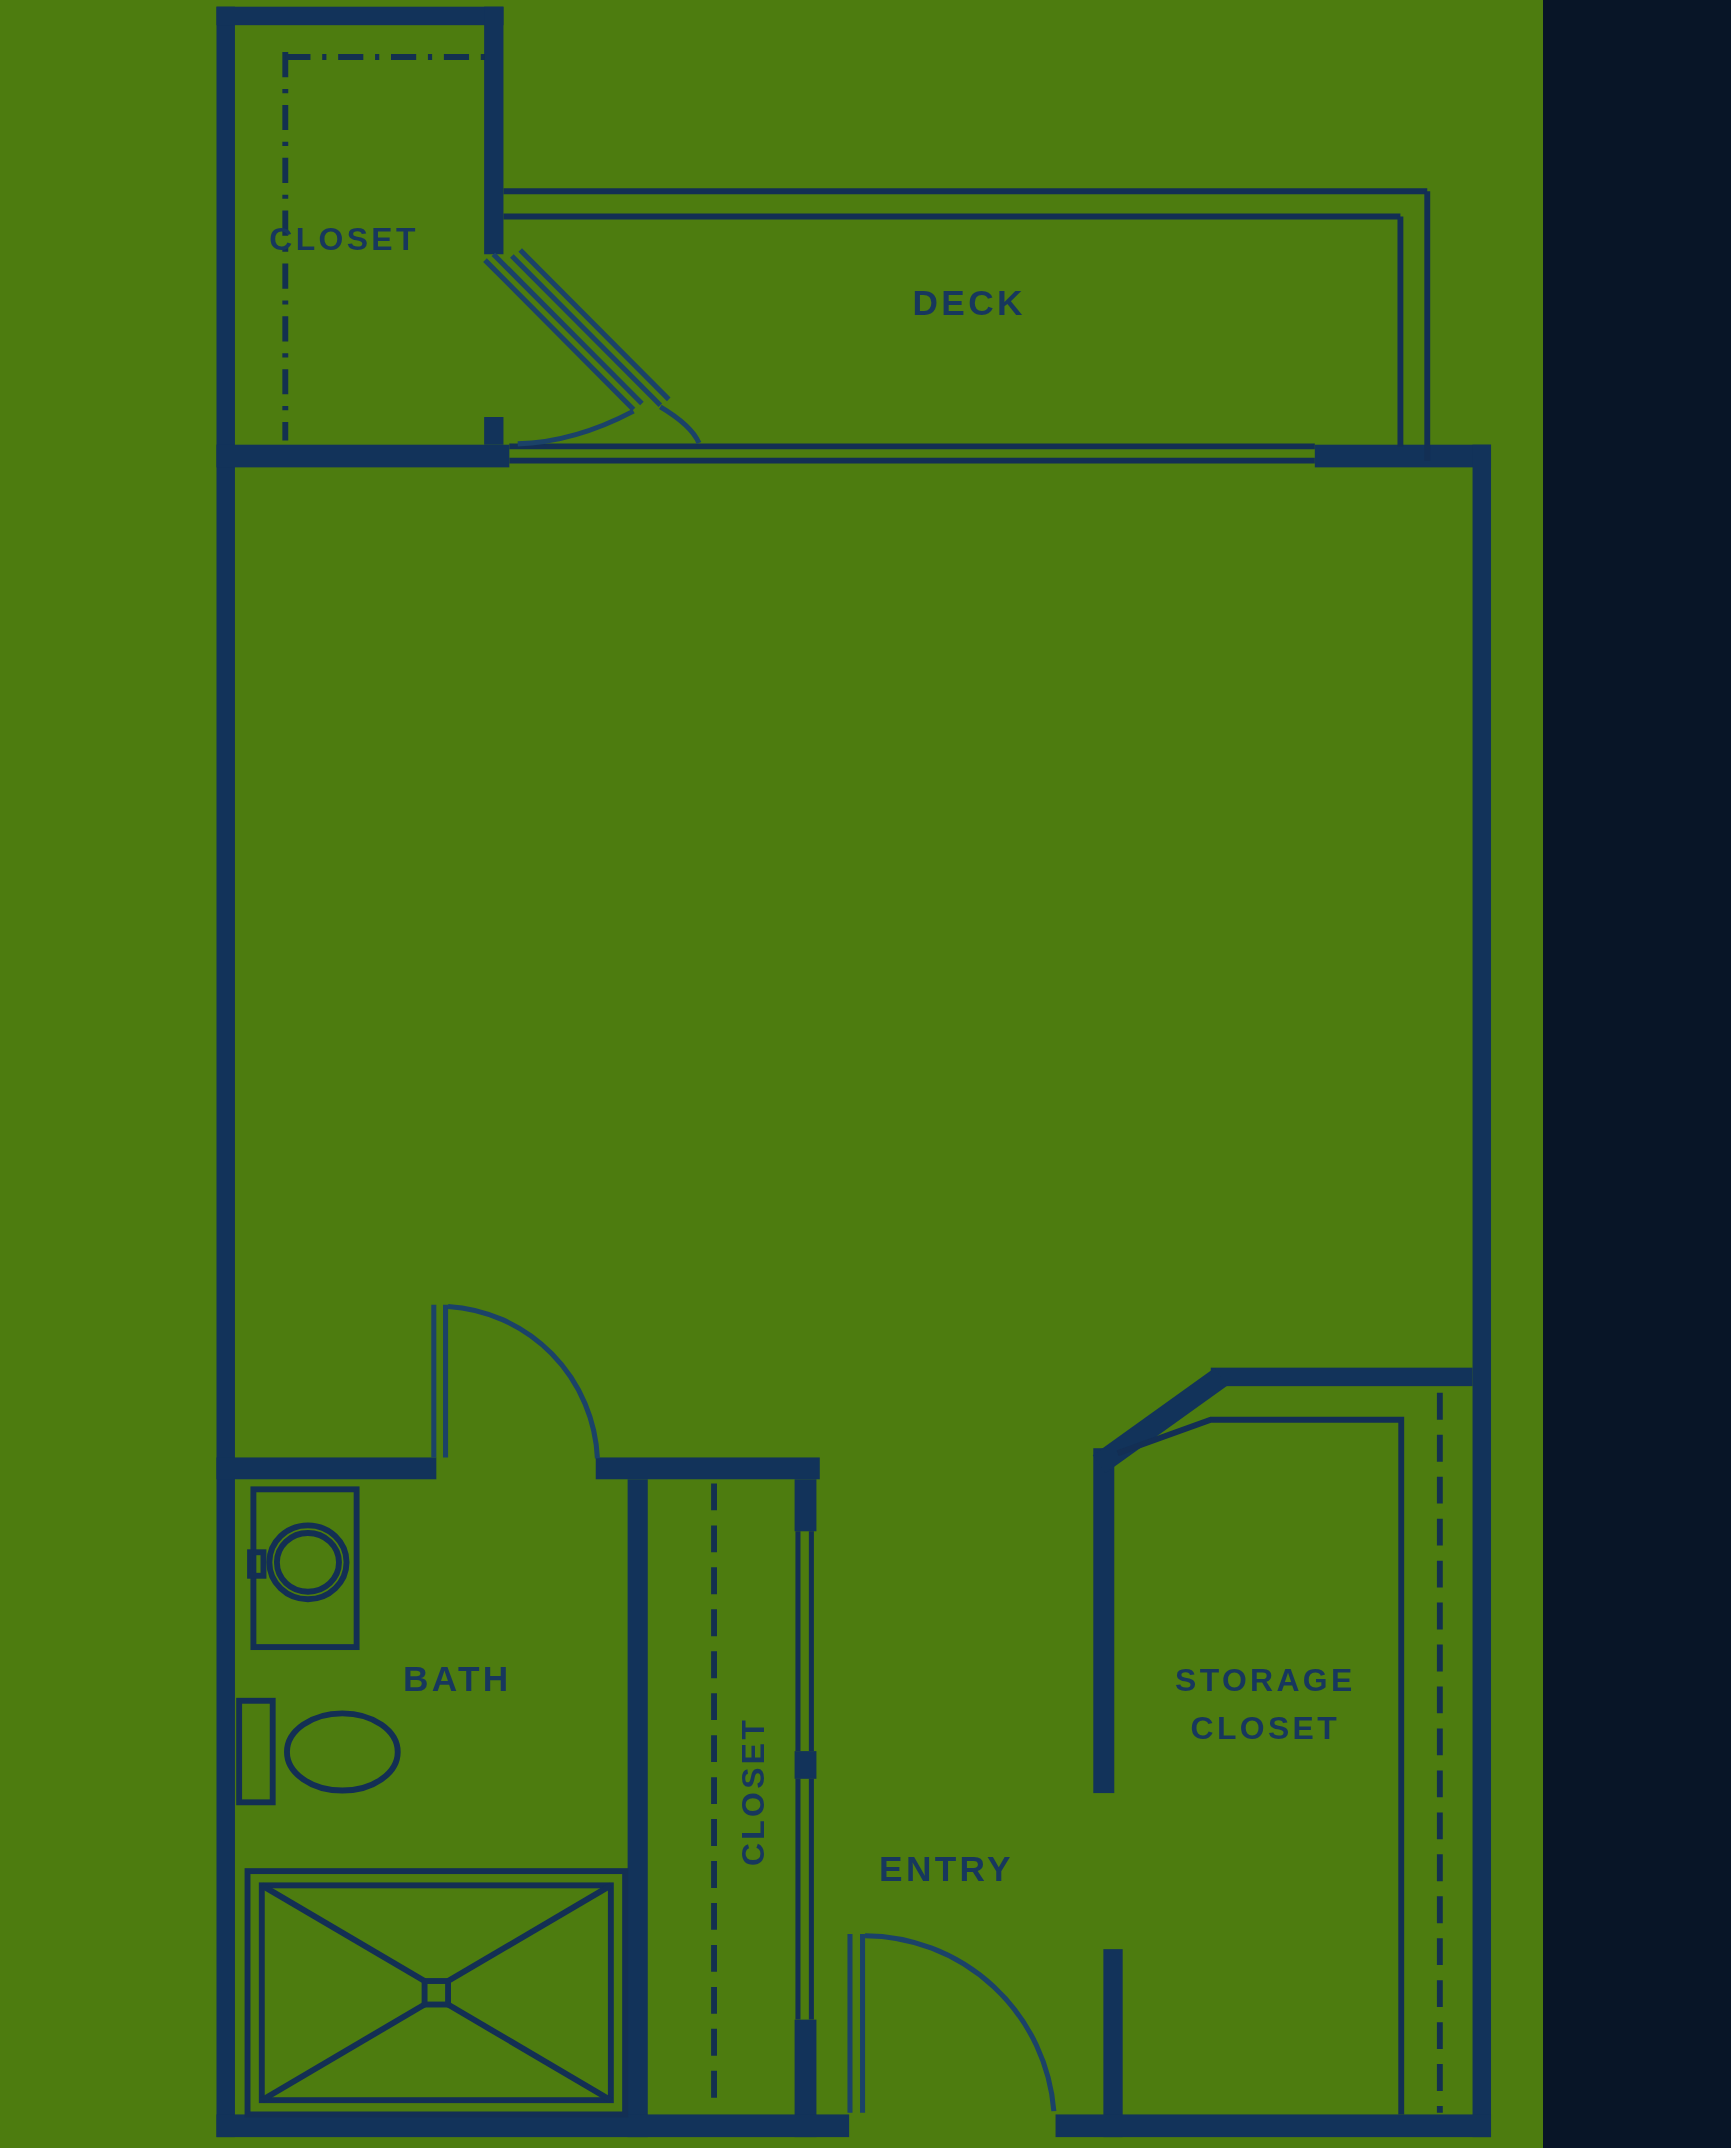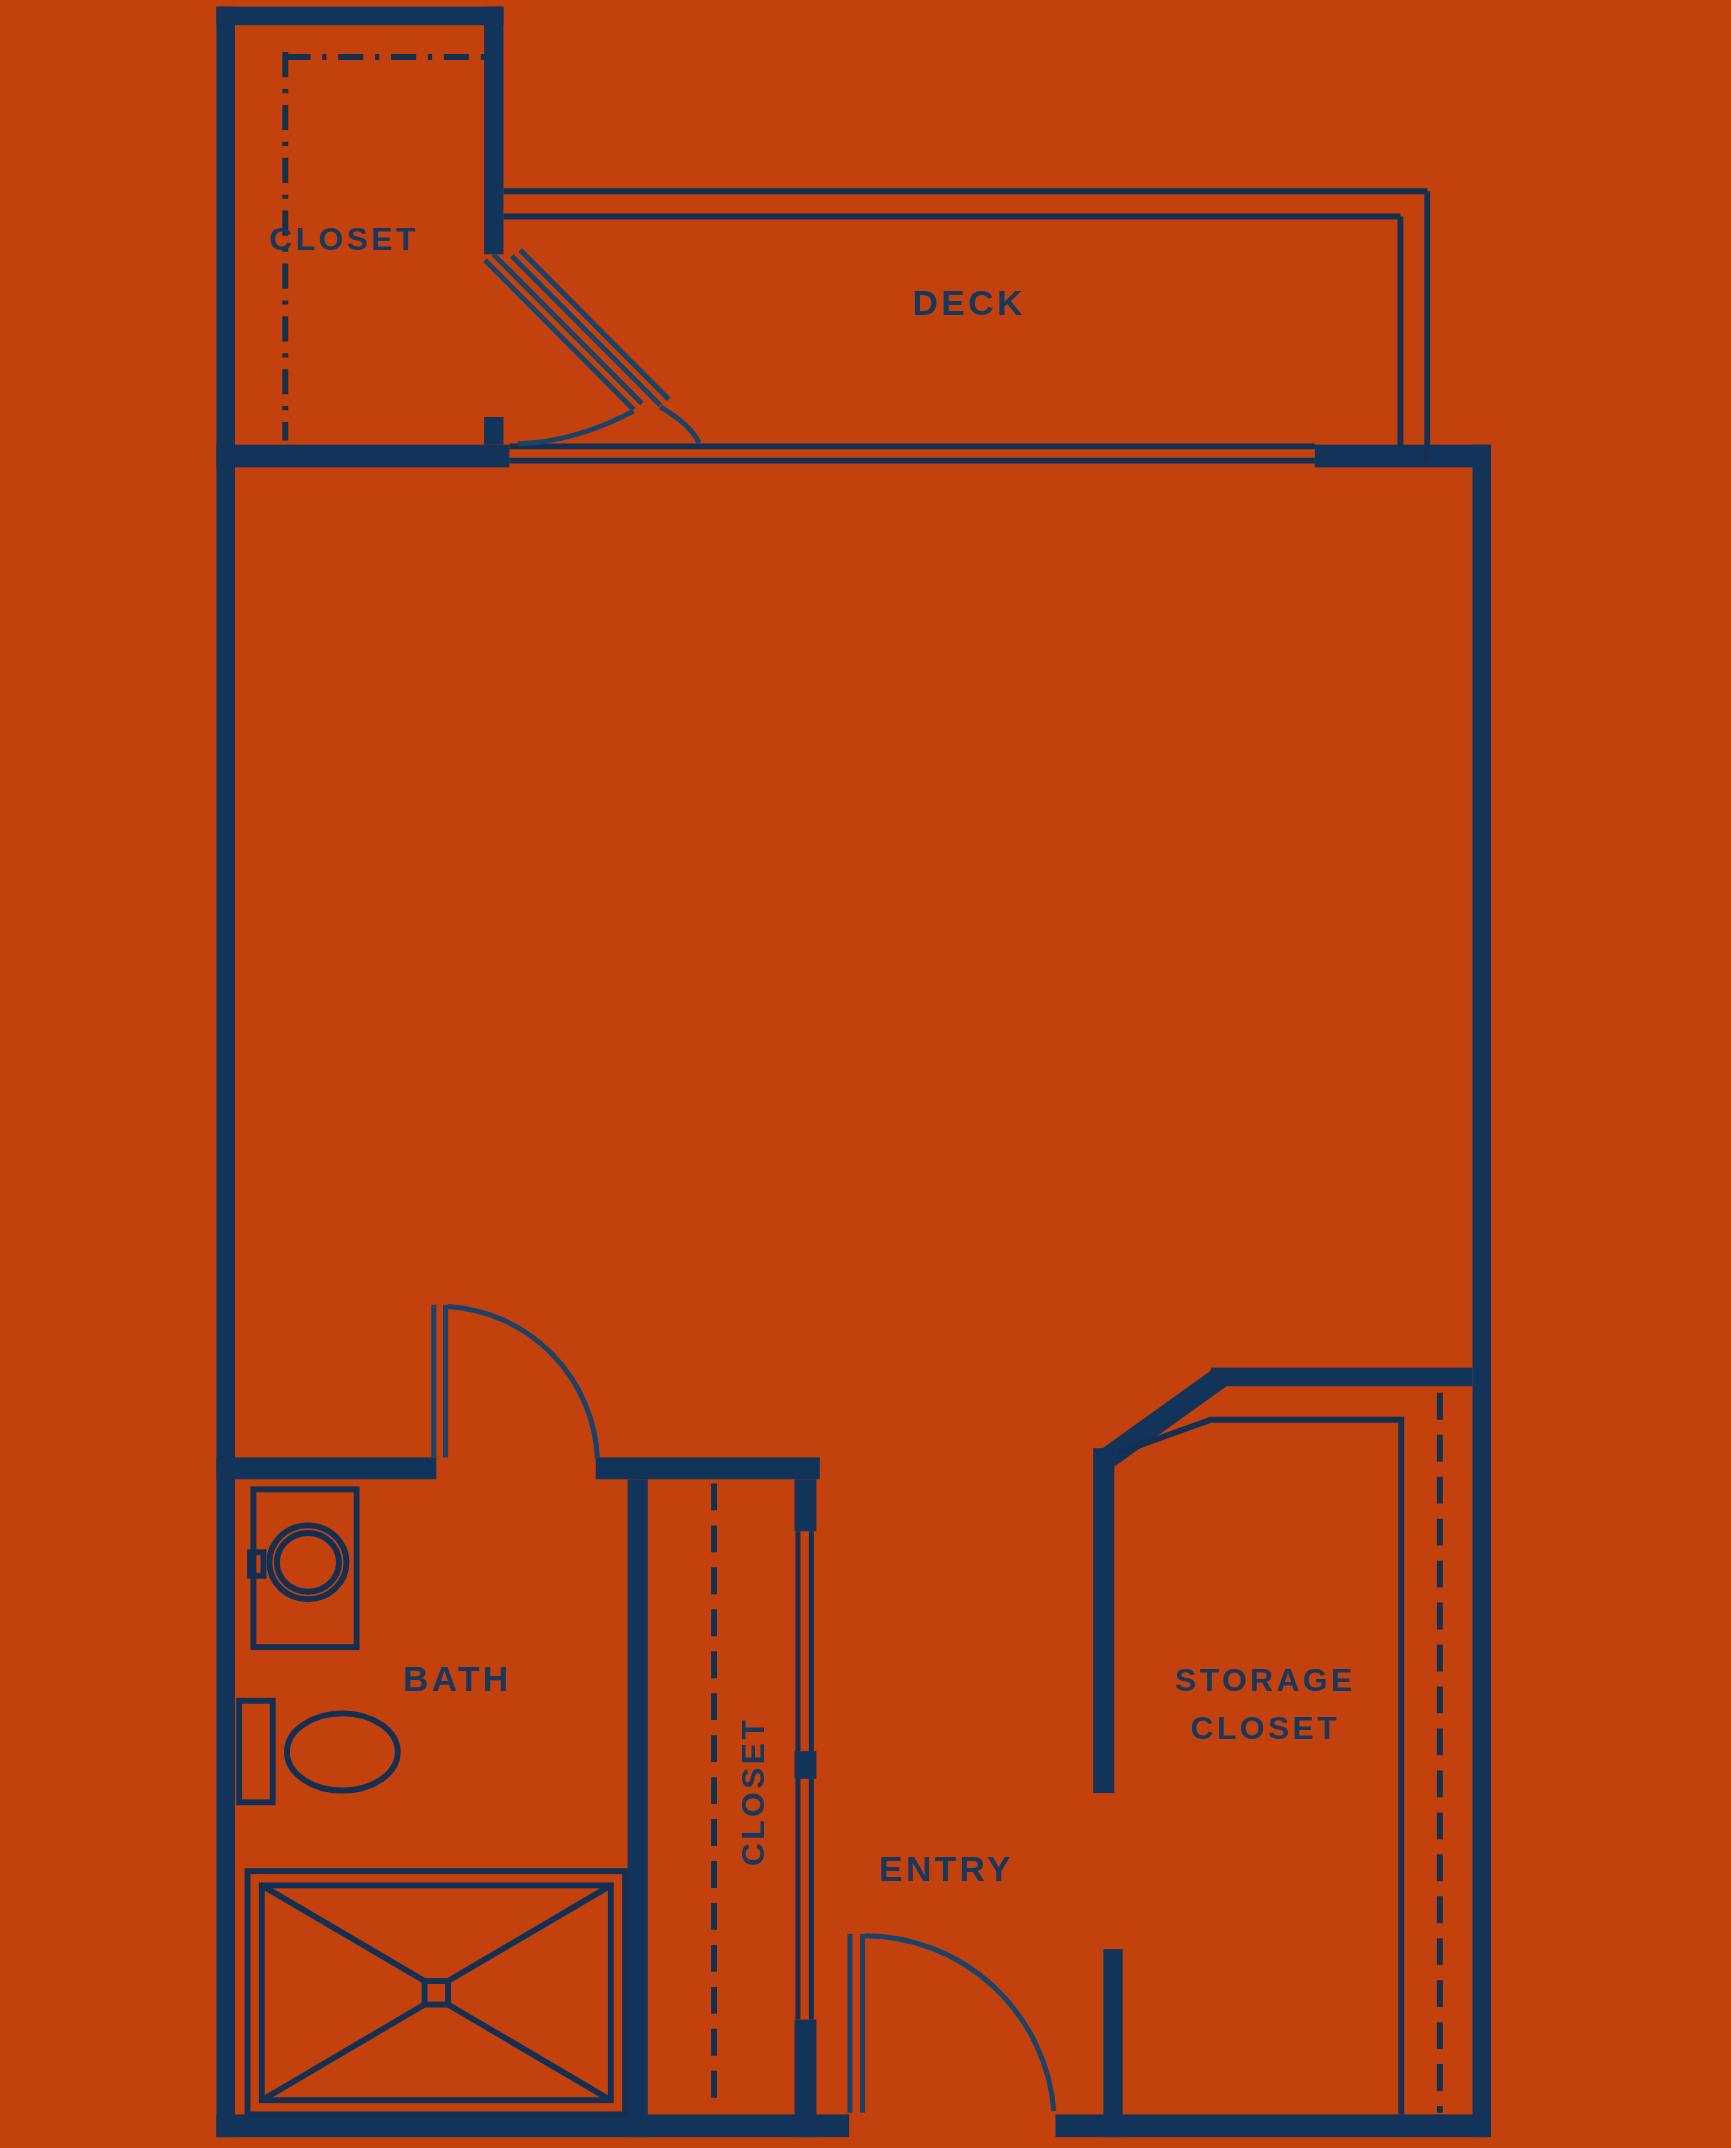--- a/index.html
+++ b/index.html
@@ -1,19 +1,19 @@
 <!DOCTYPE html>
 <html style="font-size:13.4px"><head>
 <meta charset="utf-8">
 <style>
   html,body{margin:0;padding:0;background:#081527;}
   #canvas{
     position:relative;
-    width:1731px;height:2148px;
-    background:#c2410c;
+    width:1543px;height:2148px;
+    background:#4d7c0f;
     overflow:hidden;
     font-family:"Liberation Sans", sans-serif;
   }
   svg{position:absolute;left:0;top:0;}
   text{
     font-family:"Liberation Sans", sans-serif;
     font-weight:bold;
     fill:#17375d;
     letter-spacing:4px;
   }

